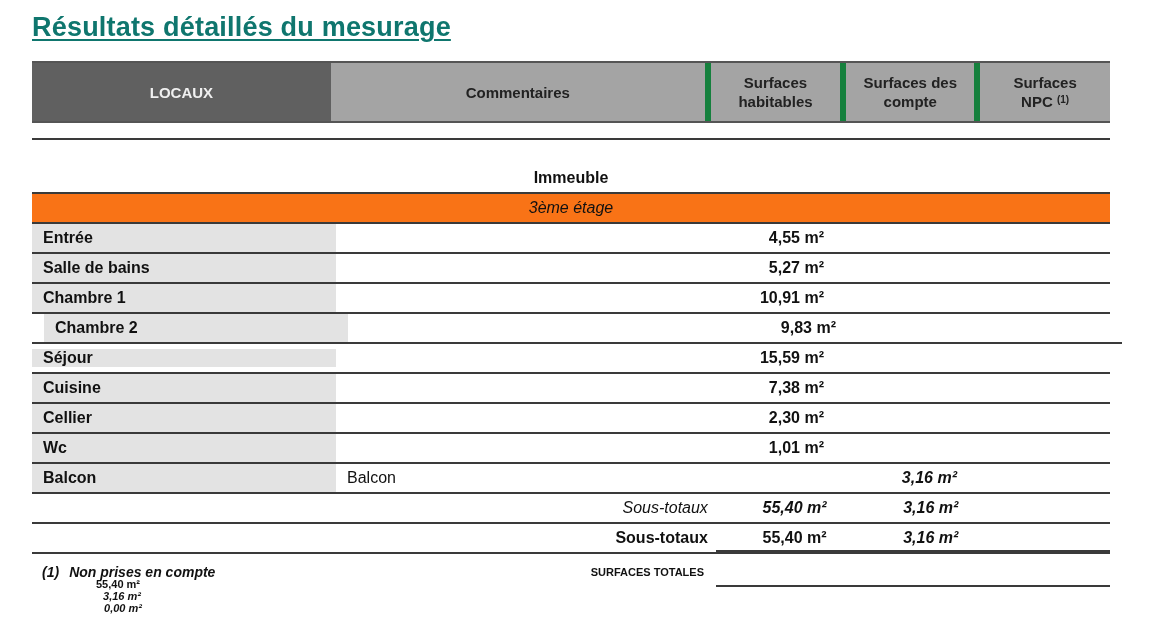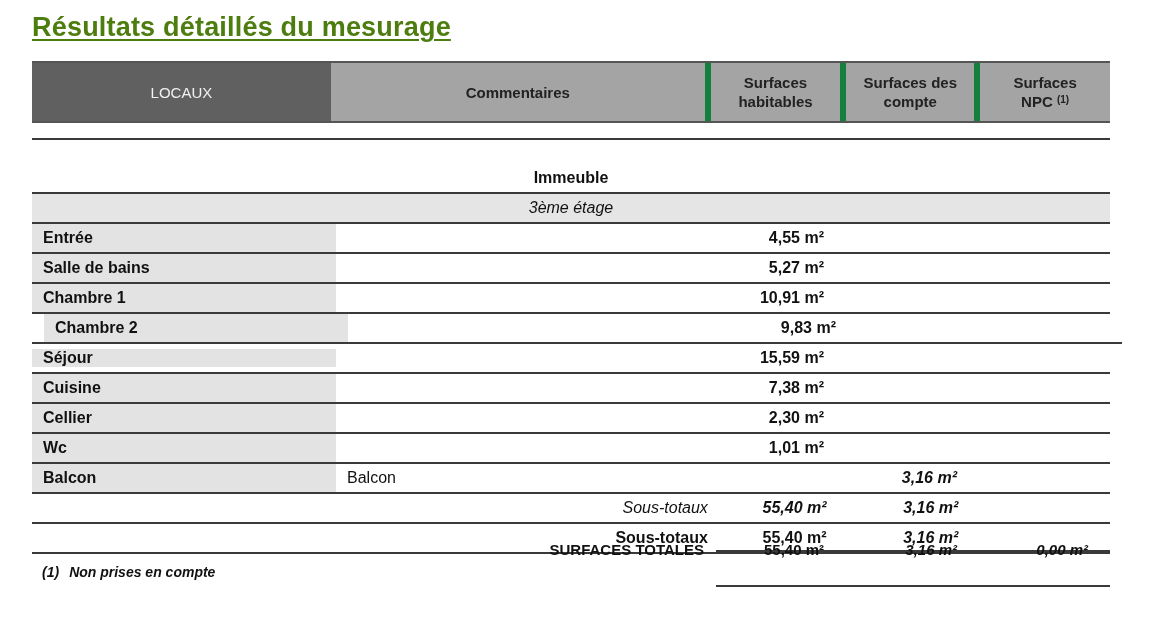--- a/index.html
+++ b/index.html
@@ -1,51 +1,51 @@
 <!DOCTYPE html>
 <html><head>
 <meta charset="utf-8">
 <style>
   html, body { margin:0; padding:0; background:#ffffff; }
   body { width:1170px; height:626px; position:relative; overflow:hidden;
          font-family:"Liberation Sans", sans-serif; color:#111; }
   .title { position:absolute; left:32px; top:12px; font-size:27px; font-weight:bold;
-           color:#4d7c0f; text-decoration:underline; text-underline-offset:3px;
+           color:#0f766e; text-decoration:underline; text-underline-offset:3px;
            text-decoration-thickness:2px; letter-spacing:0.2px; }
   .tbl { position:absolute; left:32px; width:1078px; }
   .hdr { top:61px; height:58px; display:flex; border-top:2px solid #555; border-bottom:2px solid #555;
          background:#a4a4a4; }
   .hdr > div { display:flex; align-items:center; justify-content:center; text-align:center;
                font-size:15px; font-weight:bold; line-height:19px; color:#222; }
-  .hdr .c-loc { background:#606060; color:#f0f0f0; font-weight:normal; }
+  .hdr .c-loc { background:#606060; color:#f0f0f0; font-weight:bold; }
   .c-loc { width:304px; }
   .c-com { width:380px; }
   .c-hab { width:132px; }
   .c-ann { width:130px; }
   .c-npc { width:132px; }
   .hdr .c-hab, .hdr .c-ann, .hdr .c-npc { border-left:6px solid #15803d; }
   sup { font-size:10px; vertical-align:top; position:relative; top:-2px; }
   .row { position:absolute; left:32px; width:1078px; height:28px; display:flex;
          border-bottom:2px solid #3a3a3a; font-size:16px;margin-top:24px; }
   .row > div { display:flex; align-items:center; }
   .row .c-loc { padding-left:11px; box-sizing:border-box; font-weight:bold; }
   .row.room .c-loc { background:#e3e3e3; }
   .row .c-com { padding-left:11px; box-sizing:border-box; }
   .row .c-hab, .row .c-ann, .row .c-npc { justify-content:flex-end; padding-right:24px; box-sizing:border-box; font-weight:bold; }
   .row .c-ann { padding-right:21px; }
   .row .c-npc { padding-right:22px; }
   .it { font-style:italic; }
   .topline { position:absolute; left:32px; width:1078px; top:138px; border-top:2px solid #3a3a3a; }
   .center-row > div { width:100%; justify-content:center; }
-  .floor { background:#e5e5e5; }
+  .floor { background:#f97316; }
   .sub-label { justify-content:flex-end !important; padding-right:12px; }
   .totline { position:absolute; left:716px; width:394px; border-top:2px solid #3a3a3a; }
   .footnote { position:absolute; left:42px; top:564px; font-size:14px; font-style:italic; font-weight:bold; }
   .footnote span.num { margin-right:10px; }
-  .tot-row { position:absolute; left:32px; width:1078px; top:535px; height:28px; display:flex; font-size:15px; font-weight:bold; }
+  .tot-row { position:absolute; left:32px; width:1078px; top:566px; height:28px; display:flex; font-size:11px; font-weight:bold;flex-direction:column; }
   .tot-row > div { display:flex; align-items:center; }
 </style>
 </head>
 <body>
 
 <div class="title">Résultats détaillés du mesurage</div>
 
 <div class="tbl hdr">
   <div class="c-loc">LOCAUX</div>
   <div class="c-com">Commentaires</div>

